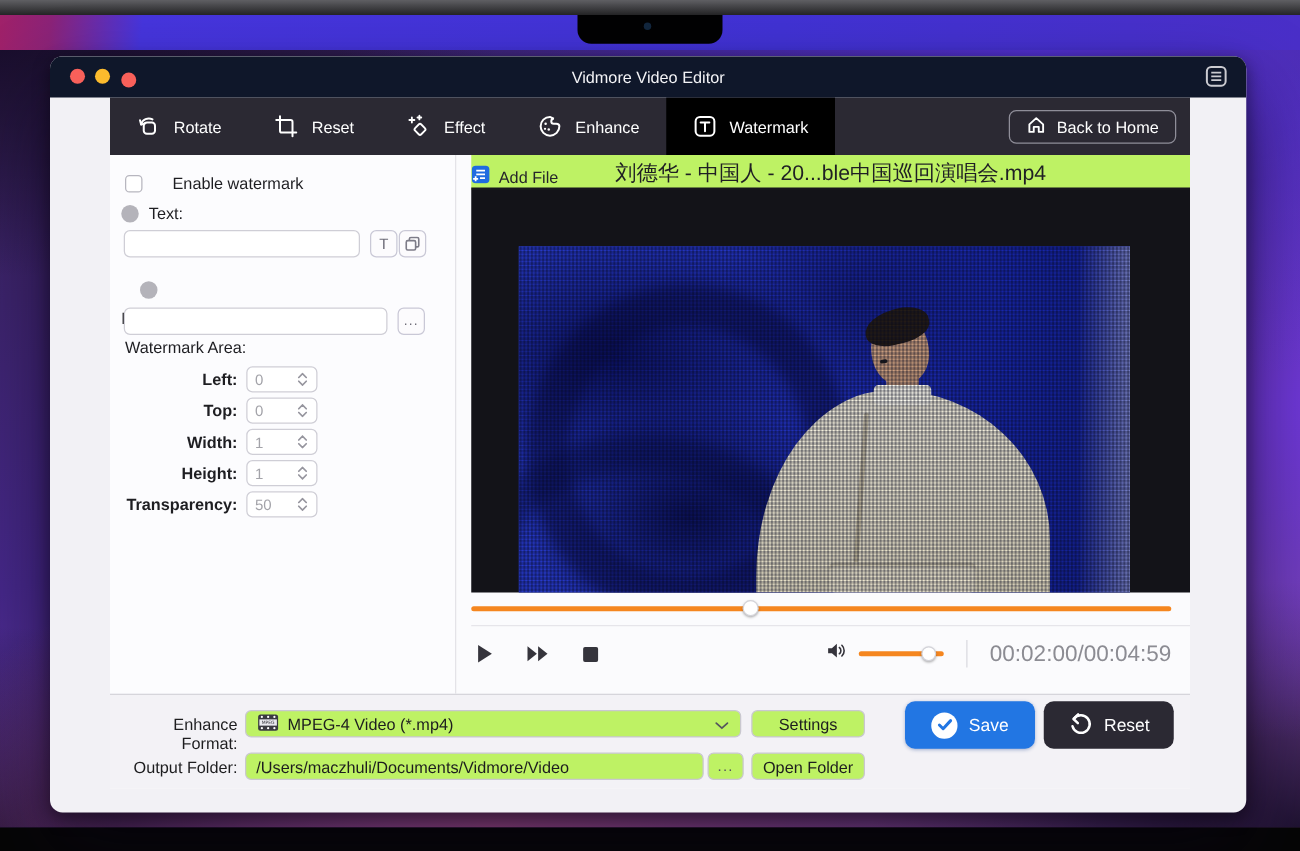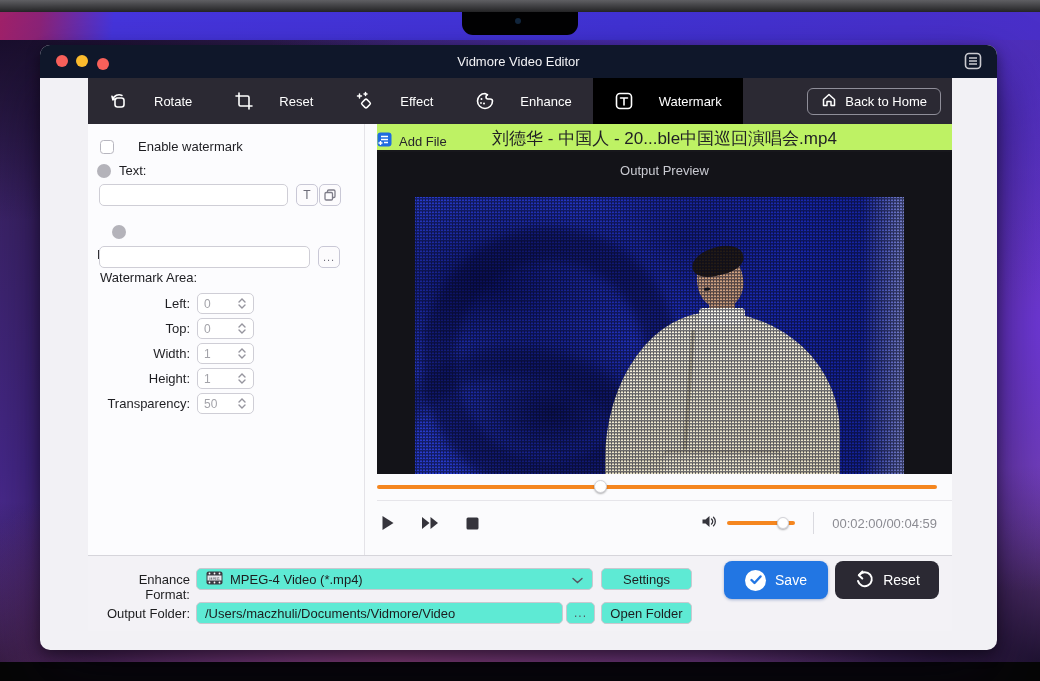--- a/index.html
+++ b/index.html
@@ -30,21 +30,21 @@
   .light{position:absolute;width:12px;height:12px;border-radius:50%;}
   .light-1{left:16px;top:10px;background:#f8605a;}
   .light-2{left:36px;top:10px;background:#fcbb2d;}
   .light-3{left:57px;top:13px;background:#f8605a;}
   .tb-panel-icon{position:absolute;right:15px;top:7px;width:18px;height:18px;}
 
   .app-inner{margin:0 45px 0 48px;background:#fbfbfd;}
 
   
   .toolbar{height:46px;background:#2b2933;display:flex;align-items:center;}
-  .tab{height:46px;display:flex;align-items:center;gap:25px;padding:0 21px;color:#fff;font-size:13px;cursor:default;}
+  .tab{height:46px;display:flex;align-items:center;gap:10px;padding:0 21px;color:#fff;font-size:13px;cursor:default;}
   .tab.active{background:#000000;}
   .tab svg{display:block;}
   .back-home{margin-left:auto;margin-right:11px;display:flex;align-items:center;gap:8px;border:1px solid #8f8e99;border-radius:6px;height:25px;padding:0 13px;color:#fff;font-size:13px;background:transparent;}
 
   
   .content{display:flex;height:431px;}
   .left-panel{width:277px;box-sizing:border-box;border-right:1px solid #e4e3e8;position:relative;background:#fcfcfe;color:#1e1e22;font-size:13px;}
   .chk-row{position:absolute;left:12px;top:15px;display:flex;align-items:center;gap:24px;}
   .checkbox{width:14px;height:14px;border:1.5px solid #b7b6bf;border-radius:3.5px;background:#fff;box-sizing:border-box;}
   .radio{width:14px;height:14px;border-radius:50%;background:#b4b3ba;}
@@ -53,21 +53,21 @@
   .fld{background:#fff;border:1px solid #cfced6;border-radius:5px;box-sizing:border-box;}
   .text-input{position:absolute;left:11px;top:60px;width:189px;height:22px;}
   .btn-sq{position:absolute;width:22px;height:22px;background:#fcfbfd;border:1px solid #c9c8d6;border-radius:5px;box-sizing:border-box;display:flex;align-items:center;justify-content:center;color:#6d6c78;font-size:12px;}
   .btn-t{left:208px;top:60px;}
   .btn-copy{left:231px;top:60px;}
   .pic-input{position:absolute;left:11px;top:122px;width:211px;height:22px;}
   .btn-dots{left:230px;top:122px;letter-spacing:1px;font-size:11px;}
   .area-label{position:absolute;left:12px;top:146px;}
   .spin-rows{position:absolute;left:12px;top:167px;}
   .spin-row{display:flex;align-items:center;height:25px;}
-  .spin-label{width:90px;text-align:right;margin-right:7px;color:#1e1e22;}
+  .spin-label{width:90px;text-align:right;margin-right:7px;color:#1e1e22;font-weight:bold;}
   .spinner{width:57px;height:21px;background:#fff;border:1px solid #cfced6;border-radius:5px;box-sizing:border-box;display:flex;align-items:center;}
   .spin-val{flex:1;padding-left:6px;color:#a3a3a9;font-size:12px;}
   .spin-btns{width:16px;display:flex;flex-direction:column;align-items:center;gap:1px;padding-right:3px;}
 
   .right-pane{flex:1;display:flex;flex-direction:column;background:#fbfbfd;padding-left:12px;box-sizing:border-box;min-width:0;}
   .file-bar{height:26px;display:flex;align-items:flex-end;position:relative;background:#bef264;border-bottom:2px solid #17171c;}
   .add-file{display:flex;align-items:center;gap:7px;font-size:13px;color:#26262b;z-index:1;}
   .filename{position:absolute;left:0;right:0;text-align:center;font-size:17px;color:#1f1f24;}
 
   .preview{height:322px;background:#131318;position:relative;}
@@ -99,29 +99,29 @@
   .progress-row{height:26px;display:flex;align-items:center;padding-right:15px;background:#fbfbfd;}
   .progress-track{position:relative;flex:1;height:4px;border-radius:2px;background:#f5861f;}
   .knob{position:absolute;width:13px;height:13px;background:#fff;border:1px solid #d3d3d9;border-radius:50%;box-shadow:0 1px 2px rgba(0,0,0,.3);box-sizing:border-box;top:-5px;}
   .progress-knob{left:calc(40% - 7px);}
   .controls-row{height:44px;border-top:1px solid #e6e5ea;display:flex;align-items:center;padding:0 15px 0 4px;background:#fbfbfd;}
   .pbtn{display:flex;align-items:center;justify-content:center;margin-right:26px;}
   .spacer{flex:1;}
   .vol-track{position:relative;width:68px;height:4px;border-radius:2px;background:#f5861f;margin-left:10px;}
   .vol-knob{left:calc(82% - 6px);top:-4px;width:12px;height:12px;}
   .vdivider{width:1px;height:22px;background:#dadae0;margin:0 18px;}
-  .time{font-size:13px;color:#8c8c93;}
+  .time{font-size:18px;color:#8c8c93;}
   .pane-filler{flex:1;background:#fbfbfd;}
 
   
   .bottom-bar{height:75px;border-top:1px solid #d6d5db;background:#f3f2f6;position:relative;font-size:13px;color:#1d1d1f;}
   .lbl{position:absolute;text-align:right;}
   .lbl-format{left:4px;top:16px;width:98px;}
   .lbl-folder{left:4px;top:50px;width:98px;}
-  .wbox{position:absolute;background:#5eead4;border:1px solid #c9c8cf;border-radius:5px;box-sizing:border-box;display:flex;align-items:center;}
+  .wbox{position:absolute;background:#bef264;border:1px solid #c9c8cf;border-radius:5px;box-sizing:border-box;display:flex;align-items:center;}
   .dropdown{left:108px;top:12px;width:397px;height:22px;gap:7px;padding:0 9px;}
   .dd-chevron{margin-left:auto;}
   .btn-settings{left:513px;top:12px;width:91px;height:22px;justify-content:center;}
   .folder-input{left:108px;top:46px;width:367px;height:22px;padding:0 8px;}
   .btn-dots2{left:478px;top:46px;width:29px;height:22px;justify-content:center;color:#55545e;font-size:12px;letter-spacing:1px;}
   .btn-openfolder{left:513px;top:46px;width:91px;height:22px;justify-content:center;}
   .big-btn{position:absolute;top:5px;width:104px;height:38px;border-radius:8px;display:flex;align-items:center;justify-content:center;gap:9px;color:#fff;font-size:14px;}
   .btn-save{left:636px;background:#2276e3;box-shadow:0 1px 3px rgba(20,60,140,.35);}
   .btn-reset{left:747px;background:#2b2933;}
   .save-circle{width:21px;height:21px;border-radius:50%;background:#fff;display:flex;align-items:center;justify-content:center;}
@@ -326,21 +326,20 @@
                     <line x1="4" y1="7.5" x2="11" y2="7.5" stroke="#fff" stroke-width="1.5"></line>
                     <line x1="7" y1="10.5" x2="11" y2="10.5" stroke="#fff" stroke-width="1.5"></line>
                     <path d="M3.5 9 v4 M1.5 11 h4" stroke="#fff" stroke-width="1.4"></path>
                   </svg></span>
               <span>Add File</span>
             </div>
             <span class="filename">刘德华 - 中国人 - 20...ble中国巡回演唱会.mp4</span>
           </div>
 
           <div class="preview">
-            <div class="preview-title">Output Preview</div>
             <div class="video">
               <div class="swirl"></div>
               <div class="swirl2"></div>
               <div class="light-col"></div>
               <div class="singer">
                 <div class="suit"></div>
                 <div class="lapel"></div>
                 <div class="belt"></div>
                 <div class="neck"></div>
                 <div class="collar"></div>

